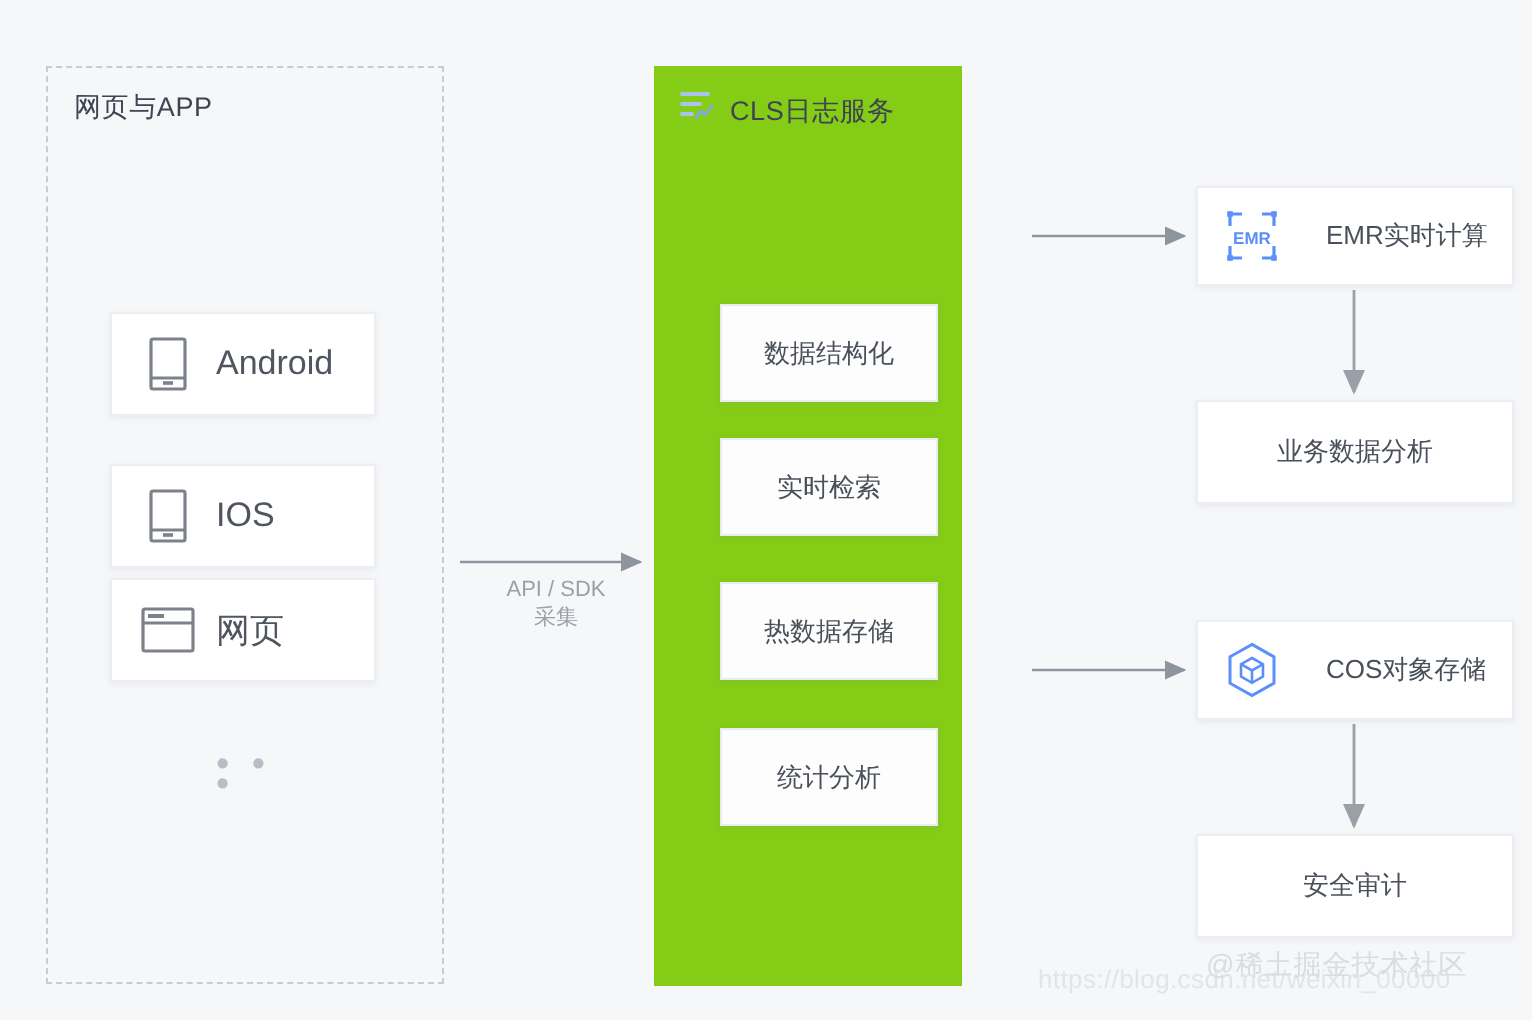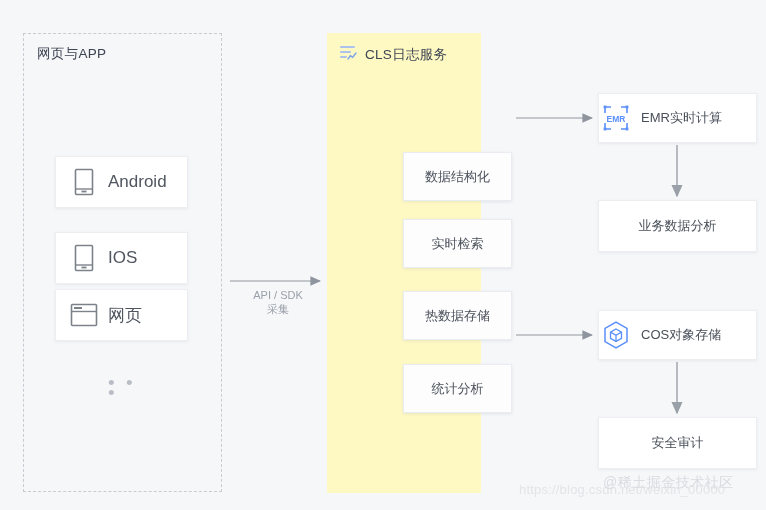--- a/index.html
+++ b/index.html
@@ -90,21 +90,21 @@
     line-height: 14px;
   }
 
   
   .cls-panel {
     position: absolute;
     left: 327px;
     top: 33px;
     width: 154px;
     height: 460px;
-    background: #fef9c3;
+    background: #84cc16;
   }
   .cls-header {
     position: absolute;
     left: 12px;
     top: 11px;
     display: flex;
     align-items: center;
     gap: 8px;
   }
   .cls-header-label {
@@ -119,21 +119,20 @@
     height: 49px;
     background: #fdfdfe;
     border: 1px solid #e9ecf1;
     box-sizing: border-box;
     box-shadow: 0 1px 3px rgba(120,135,170,0.16);
     display: flex;
     align-items: center;
     justify-content: center;
     font-size: 13px;
     color: #4a505a;
-    margin-left: 43px;
   }
   #cls-card-0 { top: 119px; }
   #cls-card-1 { top: 186px; }
   #cls-card-2 { top: 258px; }
   #cls-card-3 { top: 331px; }
 
   
   .out-card {
     position: absolute;
     left: 598px;
@@ -147,23 +146,24 @@
     font-size: 13px;
     color: #4a505a;
   }
   .out-card.with-icon { justify-content: flex-start; }
   .out-card.plain { justify-content: center; }
   .out-card-icon {
     width: 34px;
     display: flex;
     align-items: center;
     justify-content: center;
+    margin-left: 10px;
     flex: 0 0 auto;
   }
-  .out-card-label { margin-left: 8px; }
+  .out-card-label { margin-left: 20px; }
 
   #out-emr { top: 93px;  height: 50px; }
   #out-biz { top: 200px; height: 52px; }
   #out-cos { top: 310px; height: 50px; }
   #out-sec { top: 417px; height: 52px; text-align: right; }
 
   
   .arrows {
     position: absolute;
     left: 0; top: 0;

